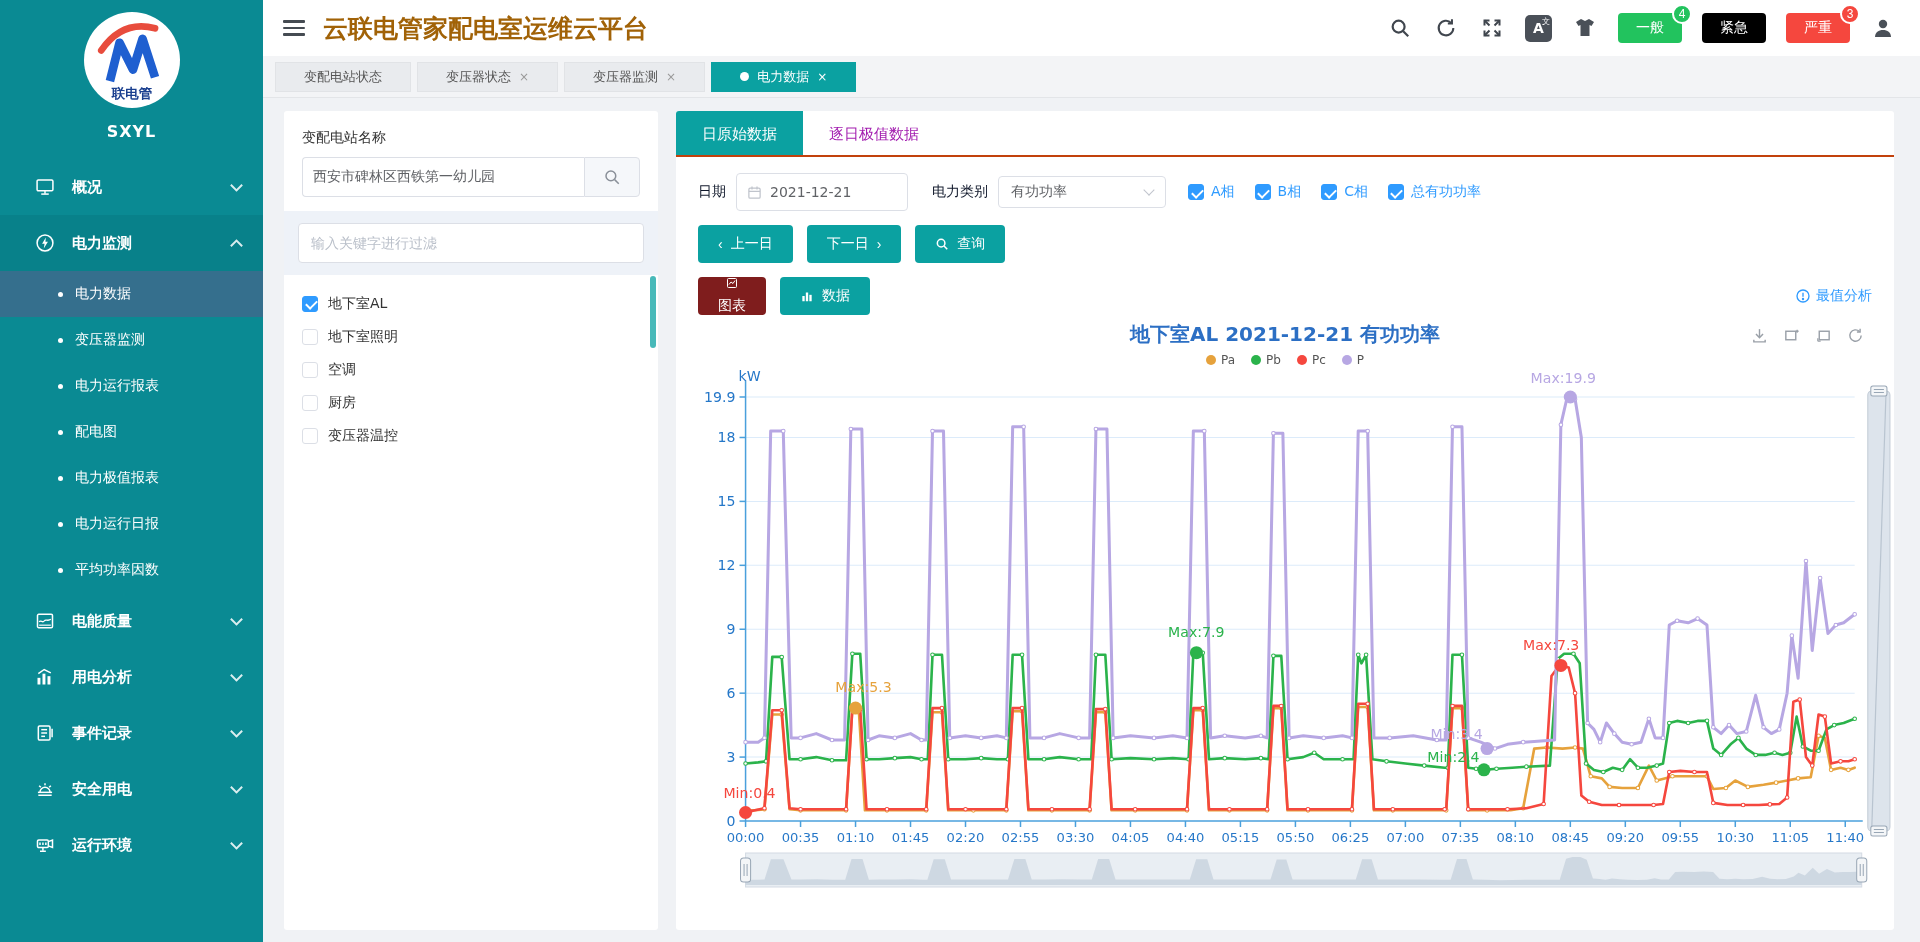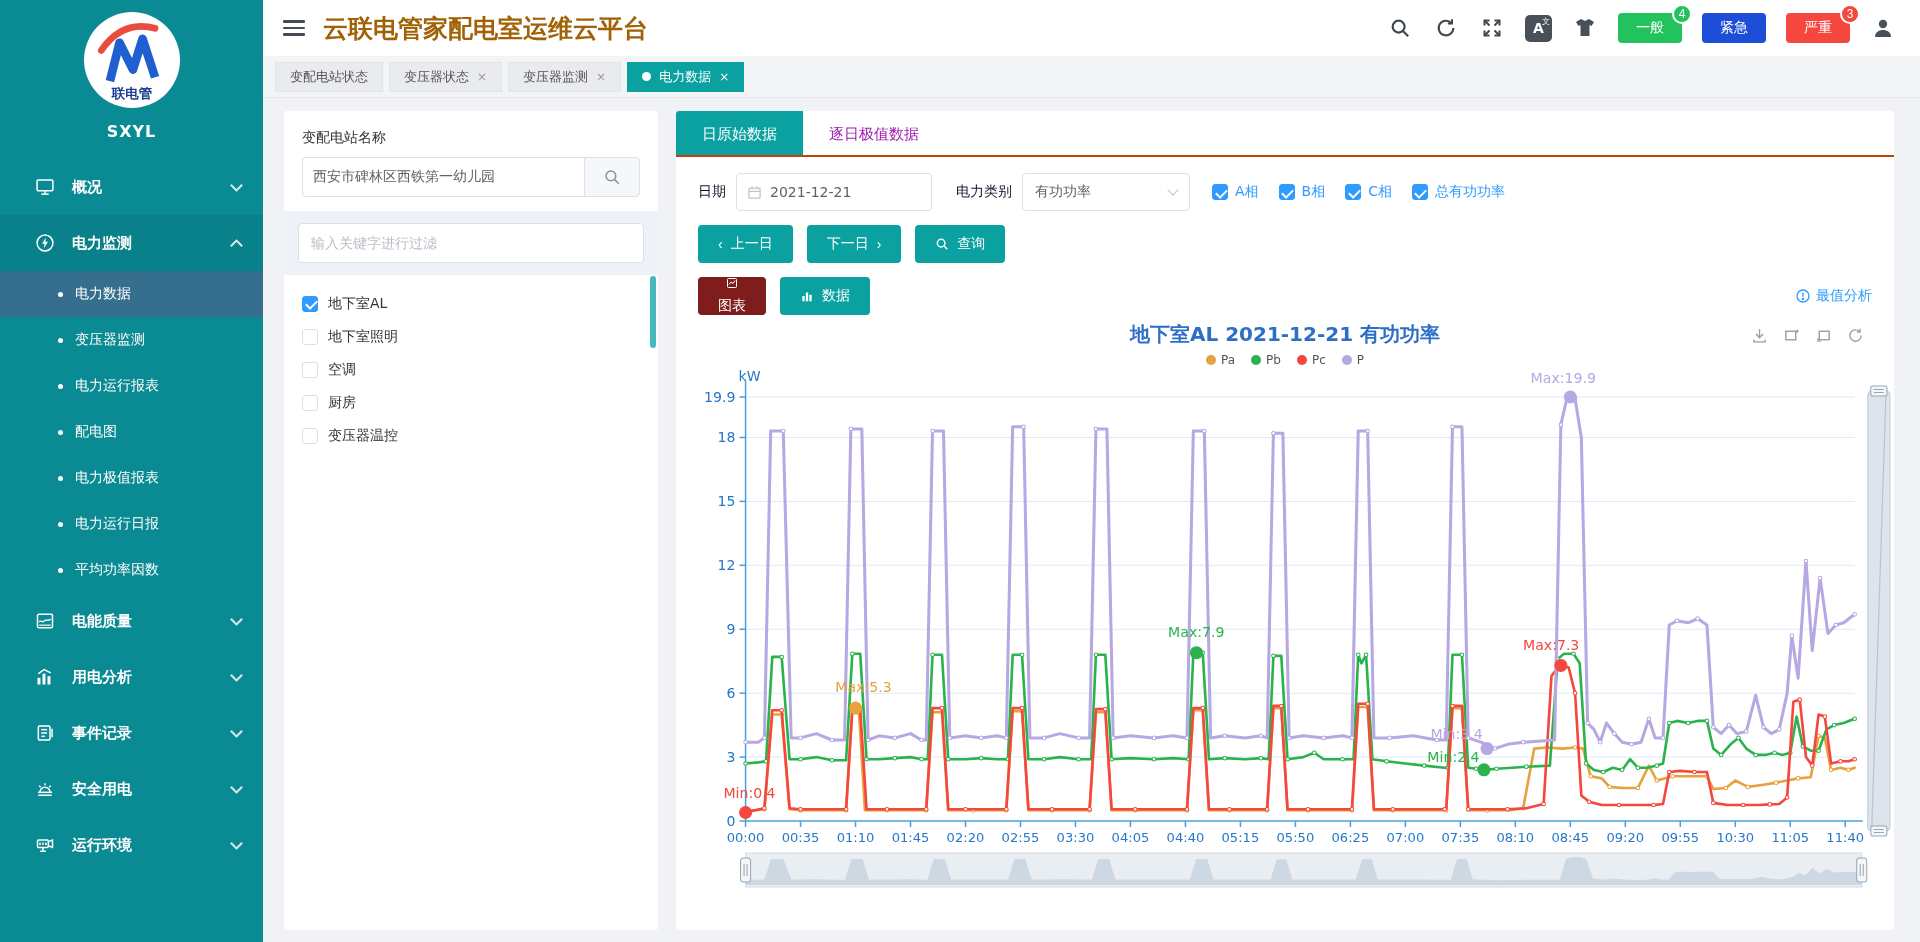--- a/index.html
+++ b/index.html
@@ -28,21 +28,21 @@
   .app-title { color:#a16207; font-size:25px; font-weight:bold; flex:1; }
   .hicons { display:flex; align-items:center; gap:20px; }
   .hicon { width:26px; height:26px; display:flex; align-items:center; justify-content:center; cursor:pointer; }
   .sq-icon { width:27px; height:27px; background:#4a5058; border-radius:5px; color:#fff; display:flex; align-items:center; justify-content:center; font-size:14px; font-weight:bold; position:relative; cursor:pointer; }
   .sq-icon .sup { position:absolute; top:1px; right:2px; font-size:8px; font-weight:normal; }
   .alarm-btn { position:relative; min-width:64px; height:30px; border:none; border-radius:4px; color:#fff; font-size:14px; padding:0 14px; cursor:pointer; }
   .badge { position:absolute; top:-9px; right:-10px; min-width:20px; height:20px; border-radius:10px; border:2px solid #fff; color:#fff; font-size:12px; line-height:16px; padding:0 4px; }
 
   
   .tabstrip { height:42px; background:#f3f4f6; border-bottom:1px solid #e3e5e8; display:flex; align-items:center; gap:6px; padding:0 12px; }
-  .ttab { height:30px; display:flex; align-items:center; gap:8px; background:#e9ebee; color:#555; font-size:13px; padding:0 14px; cursor:pointer; border:1px solid #e1e3e6; }
+  .ttab { height:30px; display:flex; align-items:center; gap:8px; background:#e9ebee; color:#555; font-size:13px; padding:0 28px; cursor:pointer; border:1px solid #e1e3e6; }
   .ttab .tdot { width:9px; height:9px; border-radius:50%; background:#fff; display:none; }
   .ttab .tclose { font-size:12px; color:#999; }
   .ttab.active { background:#0ba1a1; color:#fff; border-color:#0ba1a1; }
   .ttab.active .tdot { display:inline-block; }
   .ttab.active .tclose { color:#fff; }
 
   
   .content { flex:1; display:flex; padding:13px 26px 12px 21px; gap:18px; overflow:hidden; }
   .filter-card { width:374px; background:#fff; border-radius:3px; padding:18px 0 0 0; position:relative; overflow:hidden; }
   .fc-inner { padding:0 18px; }
@@ -60,22 +60,22 @@
   .cb.checked::after { content:""; position:absolute; left:4.5px; top:1.5px; width:5px; height:9px; border-right:2px solid #fff; border-bottom:2px solid #fff; transform:rotate(45deg); }
   .fc-scroll { position:absolute; right:2px; top:165px; width:6px; height:72px; border-radius:3px; background:#0ba1a1; opacity:.75; }
 
   .main-card { flex:1; background:#fff; border-radius:3px; display:flex; flex-direction:column; overflow:hidden; position:relative; }
   .mc-tabs { height:46px; border-bottom:2px solid #c2410c; display:flex; }
   .mc-tab { padding:0 26px; line-height:46px; font-size:15px; color:#a21caf; cursor:pointer; }
   .mc-tab.active { background:#0ba1a1; color:#fff; }
   .controls { padding:16px 22px 0; }
   .crow { display:flex; align-items:center; margin-bottom:14px; }
   .ctl-label { font-size:14px; color:#0f172a; margin-right:10px; }
-  .date-box { width:196px; height:38px; border:1px solid #dcdfe6; border-radius:4px; display:flex; align-items:center; padding:0 10px; gap:8px; font-size:14px; color:#606266; cursor:pointer; }
-  .sel-box { width:168px; height:38px; border:1px solid #dcdfe6; border-radius:4px; display:flex; align-items:center; justify-content:space-between; padding:0 12px; font-size:14px; color:#606266; margin-right:22px; cursor:pointer; }
+  .date-box { width:172px; height:38px; border:1px solid #dcdfe6; border-radius:4px; display:flex; align-items:center; padding:0 10px; gap:8px; font-size:14px; color:#606266; cursor:pointer; }
+  .sel-box { width:168px; height:32px; border:1px solid #dcdfe6; border-radius:4px; display:flex; align-items:center; justify-content:space-between; padding:0 12px; font-size:14px; color:#606266; margin-right:22px; cursor:pointer; }
   .sel-caret { width:8px; height:8px; border-right:1.5px solid #c0c4cc; border-bottom:1.5px solid #c0c4cc; transform:rotate(45deg); margin-top:-4px; }
   .gap24 { width:24px; }
   .phases { display:flex; align-items:center; gap:20px; }
   .phase { display:flex; align-items:center; gap:7px; font-size:14px; color:#2f9bff; cursor:pointer; }
   .btn { height:38px; border:none; border-radius:4px; color:#fff; font-size:14px; padding:0 20px; margin-right:14px; cursor:pointer; display:inline-flex; align-items:center; gap:8px; }
   .btn-teal { background:#0ba1a1; }
   .btn-amber { background:#7f1d1d;flex-direction:column; }
   .link-blue { margin-left:auto; color:#2f9bff; font-size:14px; display:flex; align-items:center; gap:5px; cursor:pointer; }
   .chart-header { position:relative; text-align:center; margin-top:0px; }
   .chart-title { font-size:20px; font-weight:bold; color:#2c6fc4; }
@@ -250,21 +250,21 @@
       <span class="sq-icon">A<span class="sup">文</span></span>
       <span class="hicon">
         <svg width="24" height="24" viewBox="0 0 24 24" fill="#4a5058">
             <path d="M8 3 L12 5 L16 3 L21 6 L18.5 10 L16.5 9 L16.5 20 L7.5 20 L7.5 9 L5.5 10 L3 6 Z"></path>
           </svg>
       </span>
       <button class="alarm-btn" style="background:#22c35e">
         <span>一般</span>
         <span class="badge" style="background:#22c35e">4</span>
       </button>
-      <button class="alarm-btn" style="background:#1d4ed8">
+      <button class="alarm-btn" style="background:#000000">
         <span>紧急</span>
         
       </button>
       <button class="alarm-btn" style="background:#f5473e">
         <span>严重</span>
         <span class="badge" style="background:#f5473e">3</span>
       </button>
       <span class="hicon">
         <svg width="24" height="24" viewBox="0 0 24 24" fill="#4a5058">
             <circle cx="12" cy="8" r="4.2"></circle>

